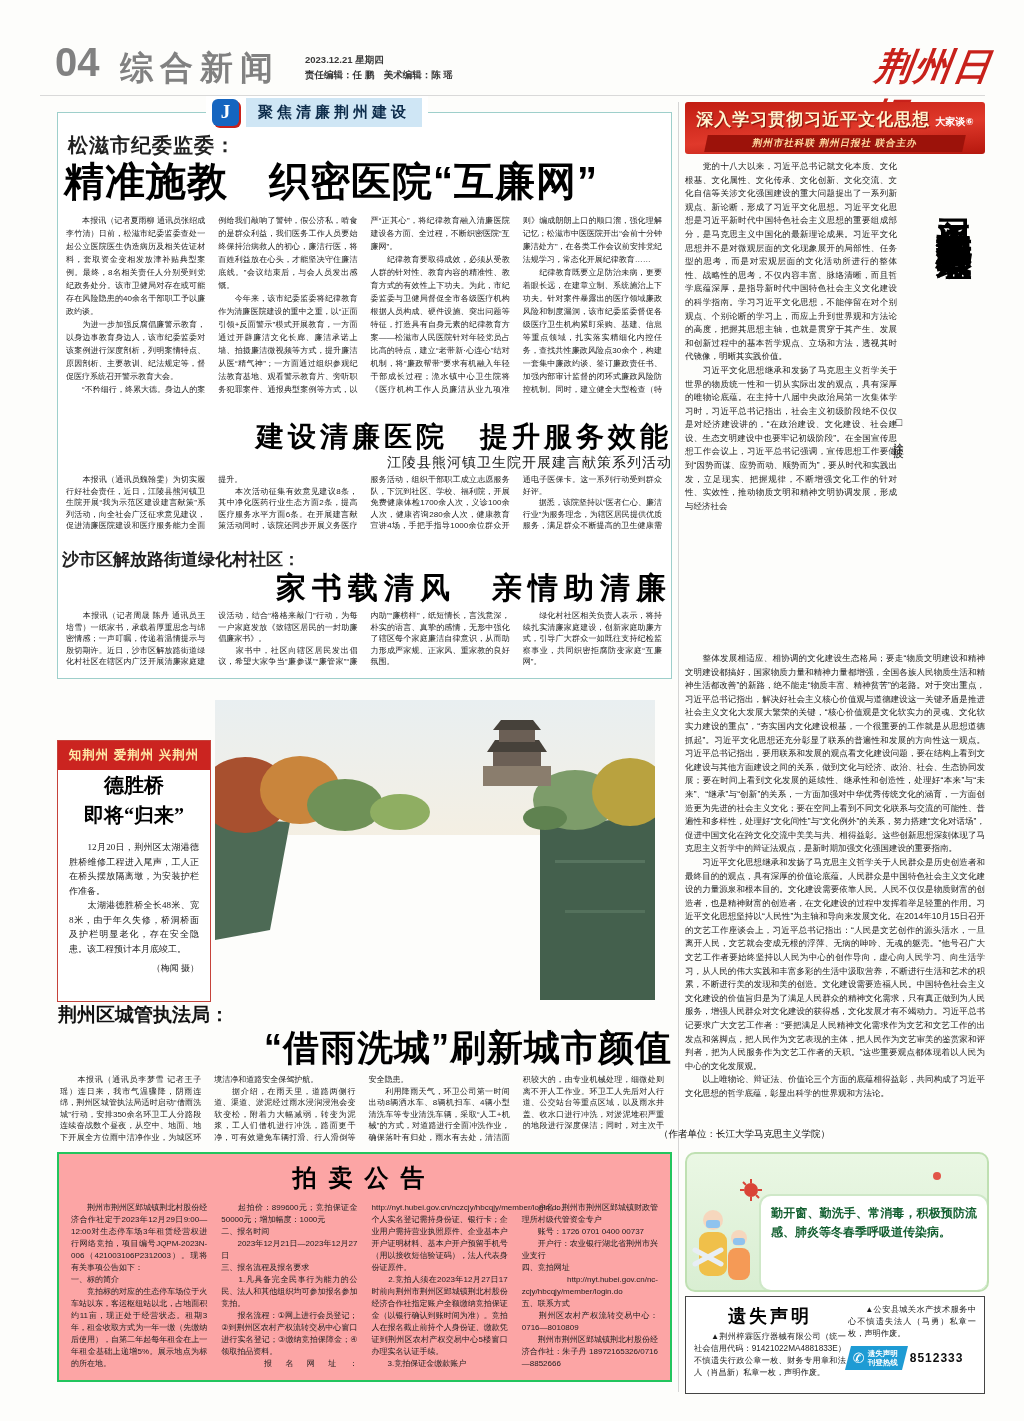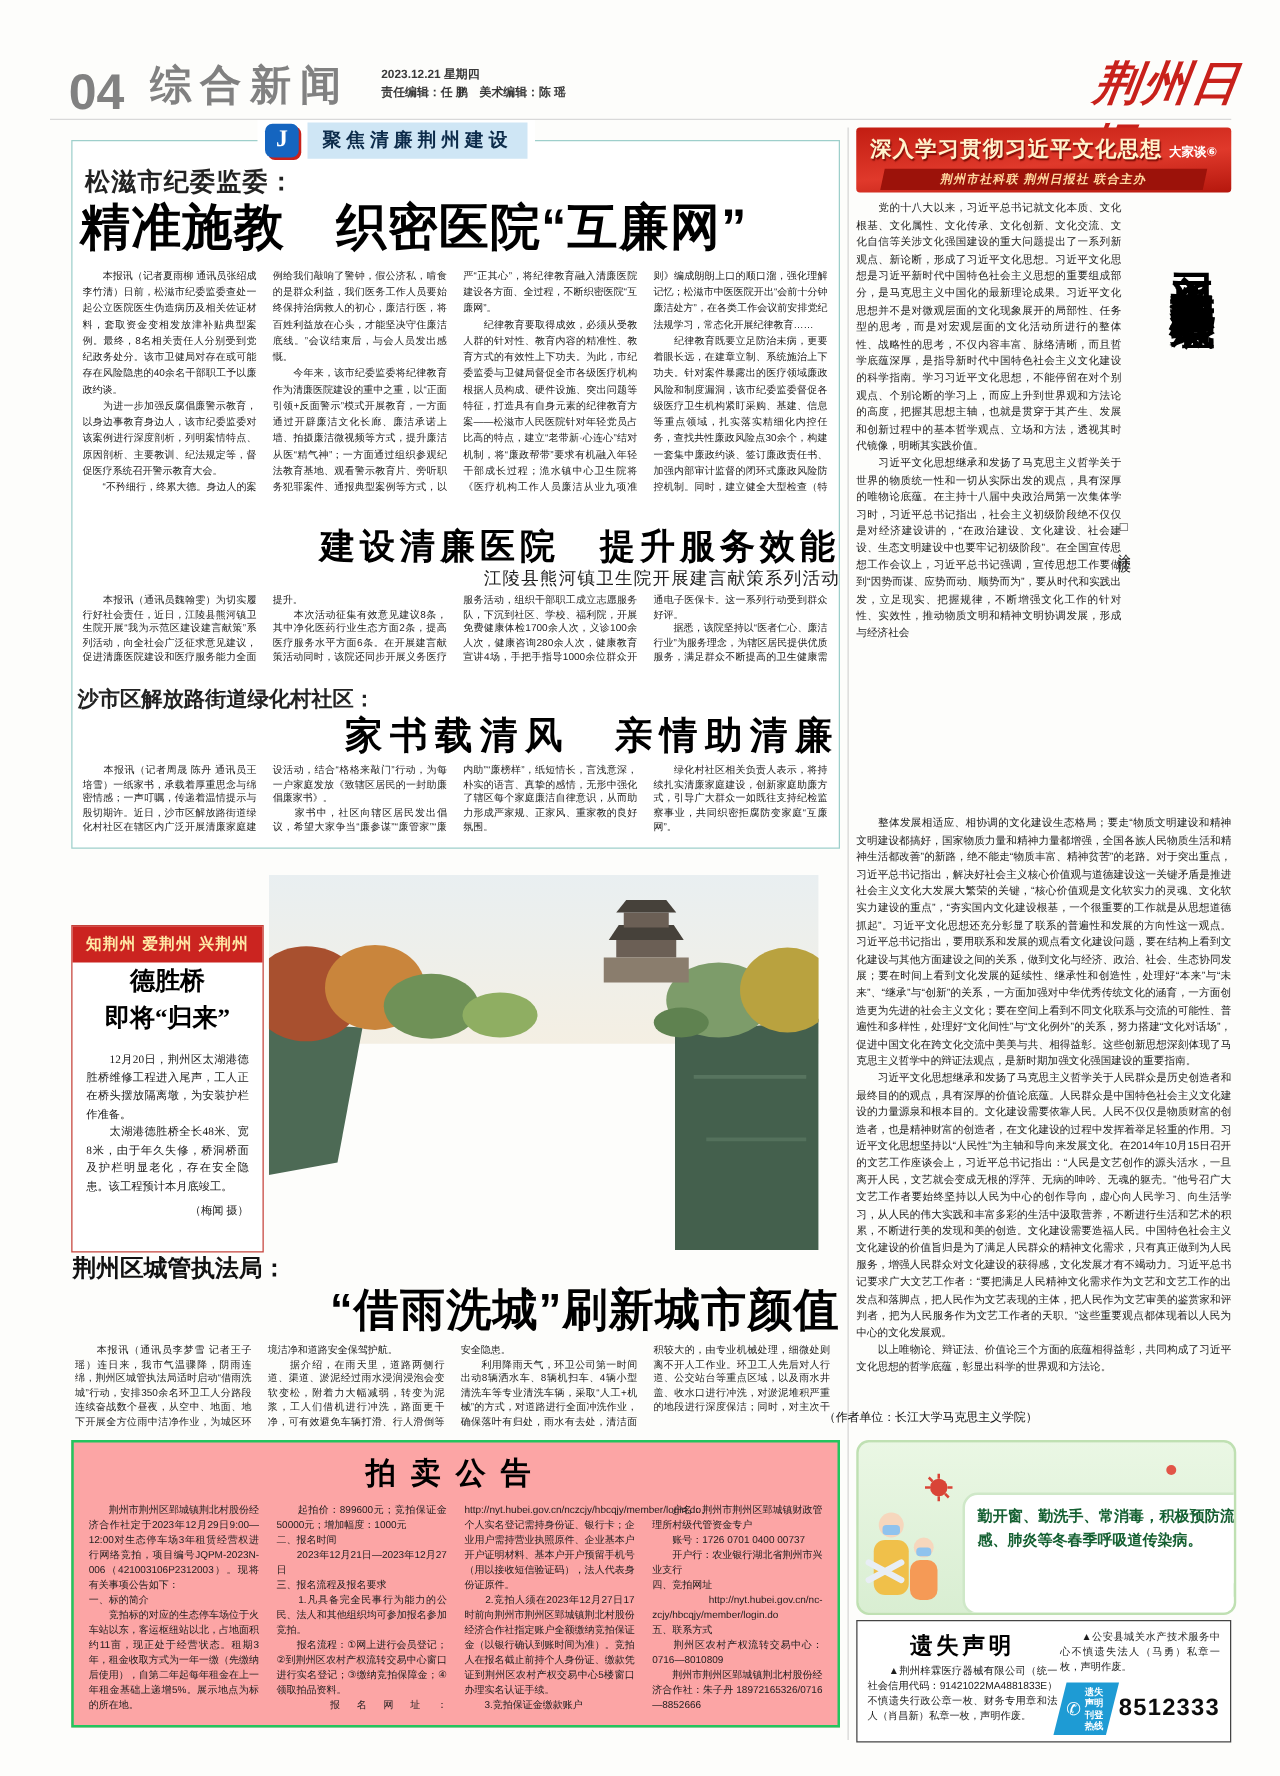--- a/index.html
+++ b/index.html
@@ -6,21 +6,21 @@
   body{
     width:1024px;height:1421px;position:relative;background:#fdfdfb;
     font-family:"Liberation Sans","DejaVu Sans",sans-serif;color:#1c1c1c;
     overflow:hidden;
   }
   .abs{position:absolute;}
   .serif{font-family:"Liberation Serif","DejaVu Serif",serif;}
   .pre{white-space:pre-line;}
   .just{text-align:justify;text-justify:inter-ideograph;}
   
-  .pg-num{left:55px;top:40px;font-size:40px;font-weight:bold;color:#818181;margin-top:12px;}
+  .pg-num{left:55px;top:40px;font-size:40px;font-weight:bold;color:#818181;}
   .pg-sec{left:120px;top:46px;font-size:33px;font-weight:bold;color:#818181;letter-spacing:7px;}
   .hd-meta{left:305px;top:52px;font-size:9.5px;font-weight:bold;color:#3a3a3a;line-height:15px;}
   .masthead{left:872px;top:42px;font-size:37px;font-weight:bold;color:#c8211b;
     font-family:"Liberation Serif","DejaVu Serif",serif;font-style:italic;transform:skewX(-8deg);letter-spacing:2px;}
   .hd-rule{left:40px;top:95px;width:945px;height:1px;background:#d9d9d9;}
   .v-rule{left:678px;top:102px;width:1px;height:1290px;background:#d5d5d5;}
   
   .focus-box{left:57px;top:112px;width:613px;height:565px;border:1px solid #9ecfcb;background:#fff;}
   .focus-banner{left:206px;top:96px;height:32px;display:flex;align-items:center;background:#fff;padding:0 6px;}
   .logo-j{width:27px;height:27px;background:#1565c0;border-radius:6px;color:#fff;font-weight:900;
@@ -70,35 +70,35 @@
   .v-author{left:892px;top:416px;writing-mode:vertical-rl;font-size:10.5px;color:#222;letter-spacing:2px;}
   .culture-bottom{left:685px;top:652px;width:300px;height:474px;font-size:8.5px;line-height:13.6px;}
   .attribution{left:659px;top:1128px;width:300px;font-size:9.5px;font-weight:normal;color:#111;}
   
   .flu-ad{left:685px;top:1152px;width:300px;height:136px;border-radius:10px;
     background:linear-gradient(180deg,#eaf7e4,#d9eed2);border:2px solid #bfe0b2;overflow:hidden;}
   .flu-title{position:absolute;top:6px;left:0;width:100%;text-align:center;font-weight:900;}
   .flu-t1{font-size:19px;color:#1b6b3a;}
   .flu-t2{font-size:22px;color:#f08c1e;text-shadow:1px 1px 0 #fff;}
   .flu-t3{font-size:19px;color:#2e9e52;margin-left:4px;}
-  .flu-bubble{position:absolute;left:83px;top:40px;width:206px;height:78px;background:#ffffff;
+  .flu-bubble{position:absolute;left:72px;top:40px;width:206px;height:78px;background:#ffffff;
     border:2px solid #cfe8c8;border-radius:12px;padding:8px 10px;font-size:12px;font-weight:bold;
     color:#156032;line-height:19px;}
   
   .lost-box{left:685px;top:1296px;width:300px;height:98px;border:1px solid #444;background:#fff;padding:7px 8px;box-sizing:border-box;}
   .lost-left{float:left;width:152px;}
   .lost-right{float:right;width:128px;}
   .lost-title{text-align:center;font-size:18px;font-weight:900;letter-spacing:3px;color:#000;margin-bottom:3px;}
   .lost-txt{font-size:8.2px;line-height:12px;color:#1d1d1d;}
   .hotline{margin-top:6px;display:flex;align-items:center;}
   .hot-badge{background:#1e9bd4;color:#fff;transform:skewX(-14deg);padding:3px 7px 3px 5px;display:flex;align-items:center;}
   .hot-badge-inner{transform:skewX(14deg);display:flex;align-items:center;}
   .phone-glyph{font-size:14px;margin-right:3px;}
   .hot-label{font-size:7.5px;font-weight:bold;line-height:9px;white-space:pre-line;}
-  .hot-phone{font-size:19px;font-weight:900;color:#0d0d0d;margin-left:5px;letter-spacing:1px;}
+  .hot-phone{font-size:12px;font-weight:900;color:#0d0d0d;margin-left:5px;letter-spacing:1px;}
 </style>
 </head>
 <body>
 
 <div class="abs pg-num">04</div>
 <div class="abs pg-sec">综合新闻</div>
 <div class="abs hd-meta">
   <div>2023.12.21 星期四</div>
   <div>责任编辑：任 鹏　美术编辑：陈 瑶</div>
 </div>

